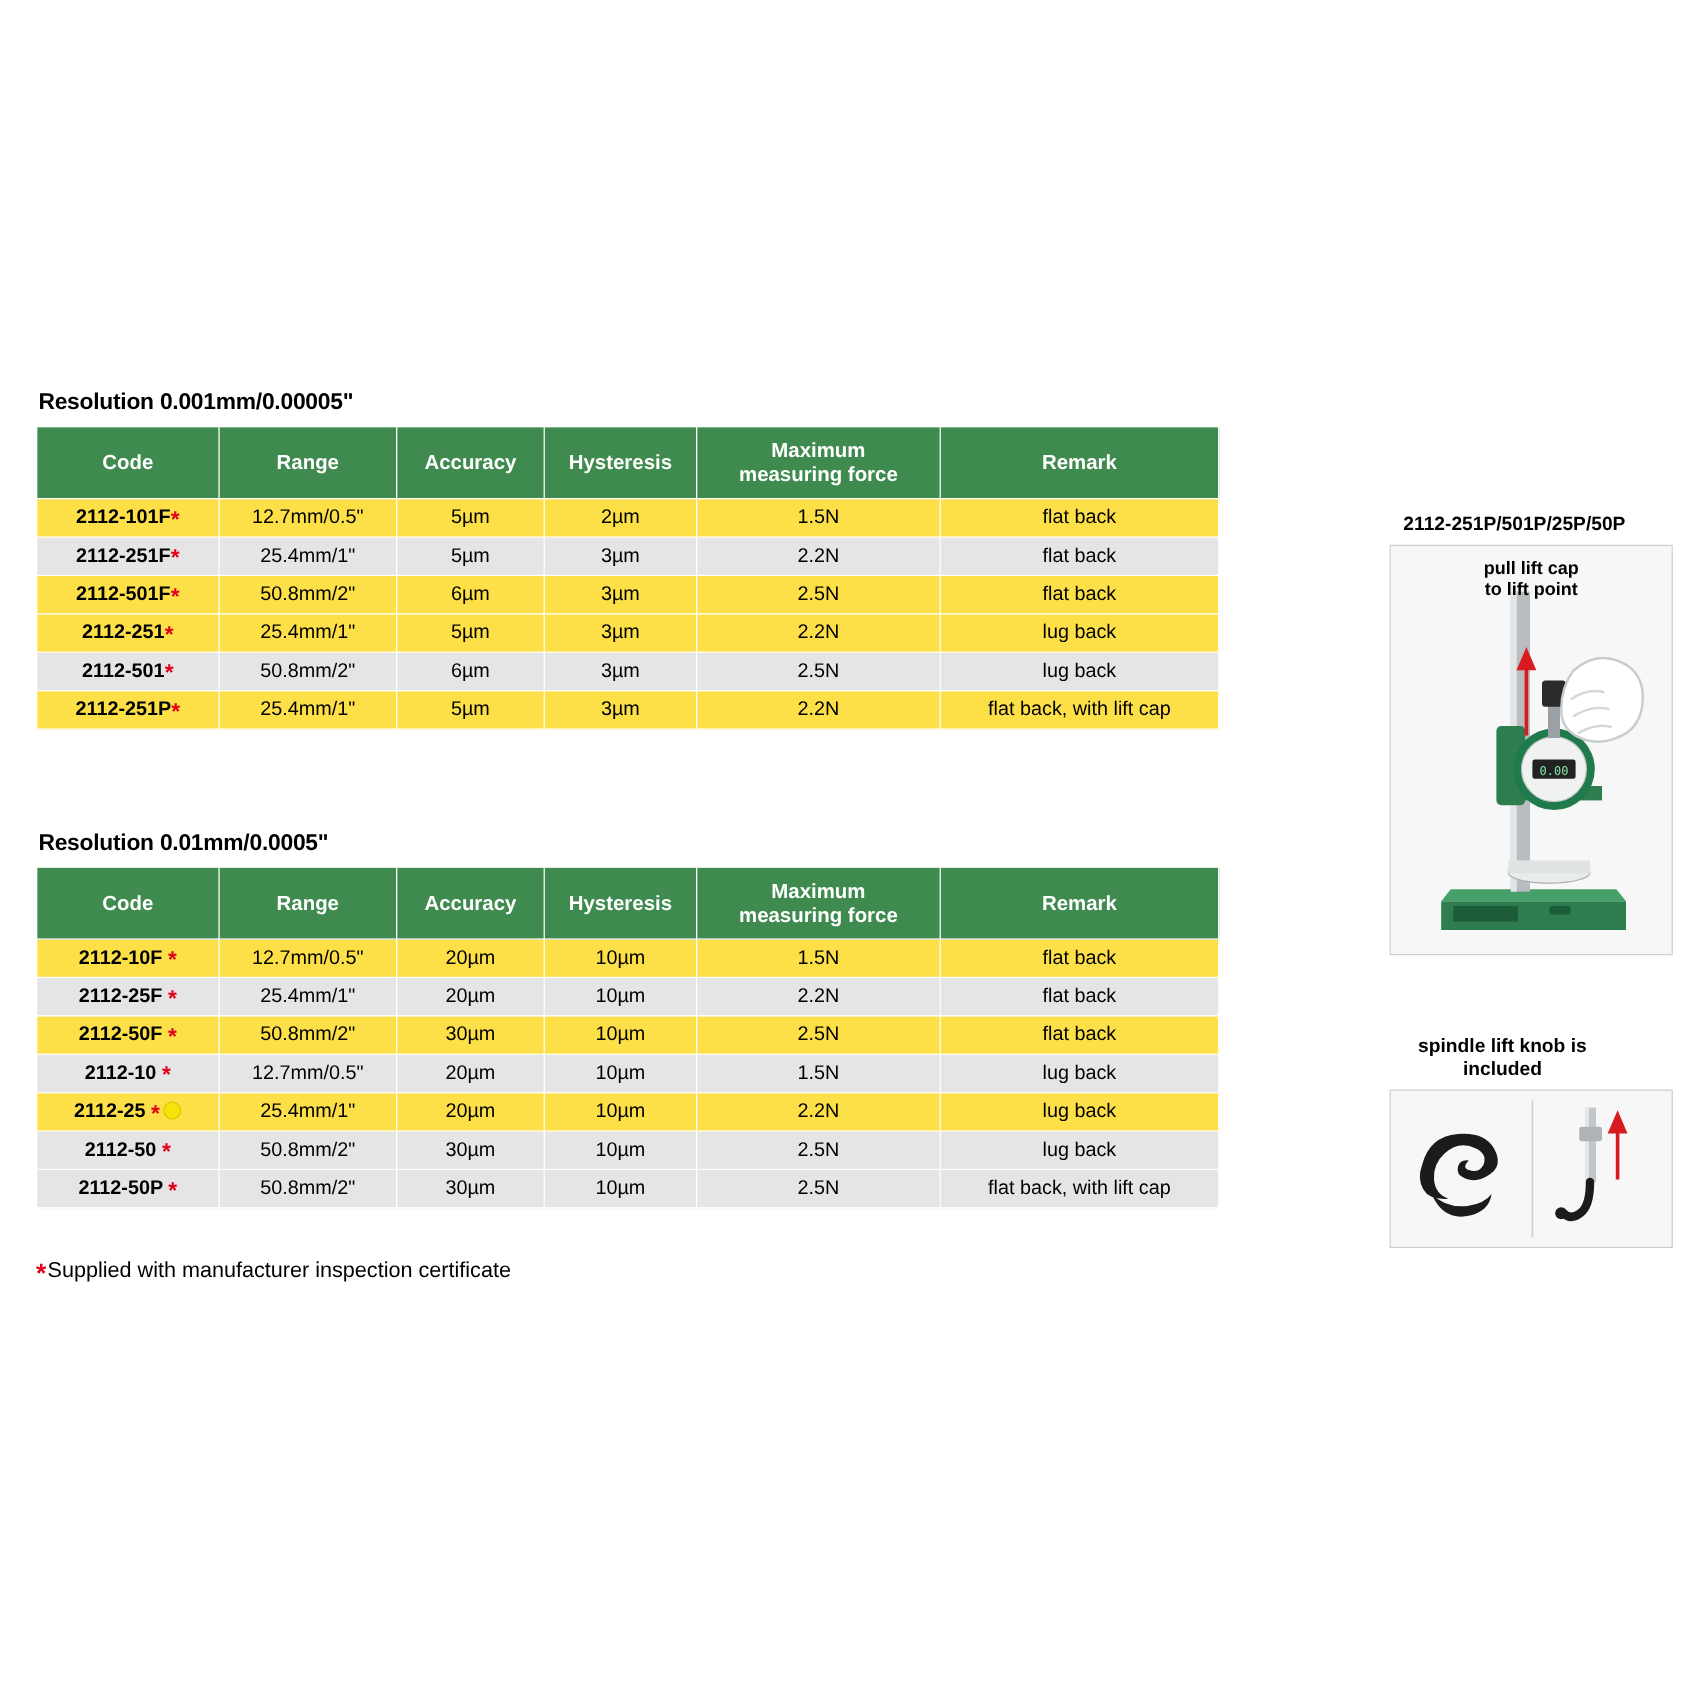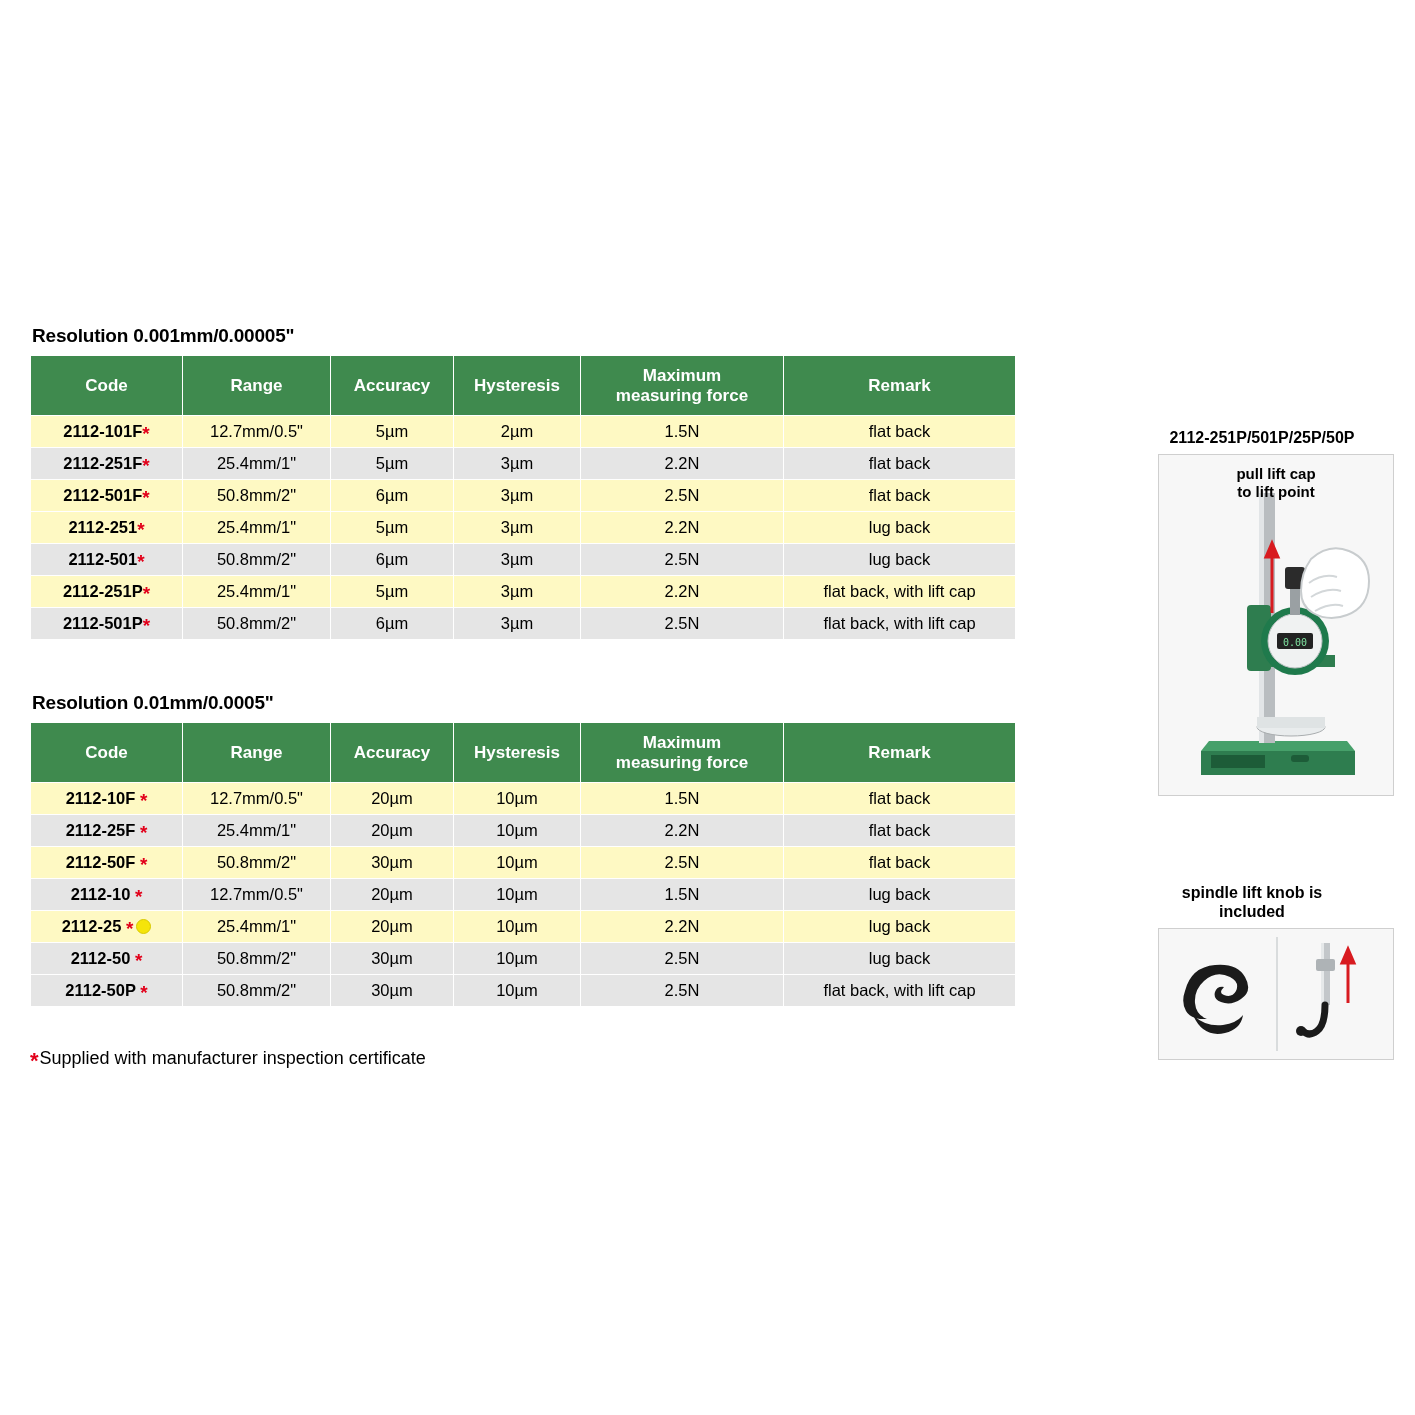--- a/index.html
+++ b/index.html
@@ -48,21 +48,21 @@
     border: 1px solid #ffffff;
     line-height: 1.15;
   }
   table.spec td {
     font-size: 16.5px;
     text-align: center;
     padding: 6px 4px;
     border: 1px solid #ffffff;
     white-space: nowrap;
   }
-  table.spec tr.odd td { background: #fef9c3; }
+  table.spec tr.odd td { background: #fde047; }
   table.spec tr.even td { background: #e5e5e5; }
 
   td.code {
     text-align: left;
     padding-left: 14px;
     font-weight: bold;
     font-size: 17px;
   }
   .star {
     color: #e2001a;
@@ -113,21 +113,21 @@
   #fig1 { position: absolute; left: 1158px; top: 428px; width: 208px; }
   #fig1 .frame {
     margin-top: 7px;
     width: 234px;
     height: 340px;
     border: 1px solid #cfcfcf;
     background: #f7f7f7;
     position: relative;
     overflow: hidden;
   }
-  #fig2 { position: absolute; left: 1158px; top: 883px; width: 188px; }
+  #fig2 { position: absolute; left: 1158px; top: 863px; width: 188px; }
   #fig2 .frame {
     margin-top: 7px;
     width: 234px;
     height: 130px;
     border: 1px solid #cfcfcf;
     background: #f7f7f7;
     position: relative;
     overflow: hidden;
   }
   .fig-inner-label {
@@ -210,28 +210,20 @@
           <td>lug back</td>
         </tr>
         <tr class="odd">
           <td class="code"><span>2112-251P</span><span class="star">*</span></td>
           <td>25.4mm/1"</td>
           <td>5µm</td>
           <td>3µm</td>
           <td>2.2N</td>
           <td>flat back, with lift cap</td>
         </tr>
-        <tr class="even">
-          <td class="code"><span>2112-501P</span><span class="star">*</span></td>
-          <td>50.8mm/2"</td>
-          <td>6µm</td>
-          <td>3µm</td>
-          <td>2.5N</td>
-          <td>flat back, with lift cap</td>
-        </tr>
       </tbody>
     </table>
   </div>
 
   <div class="table-block" id="block-2">
     <div class="section-title">Resolution 0.01mm/0.0005"</div>
     <table class="spec">
       <colgroup>
         <col class="c-code">
           <col class="c-range">

